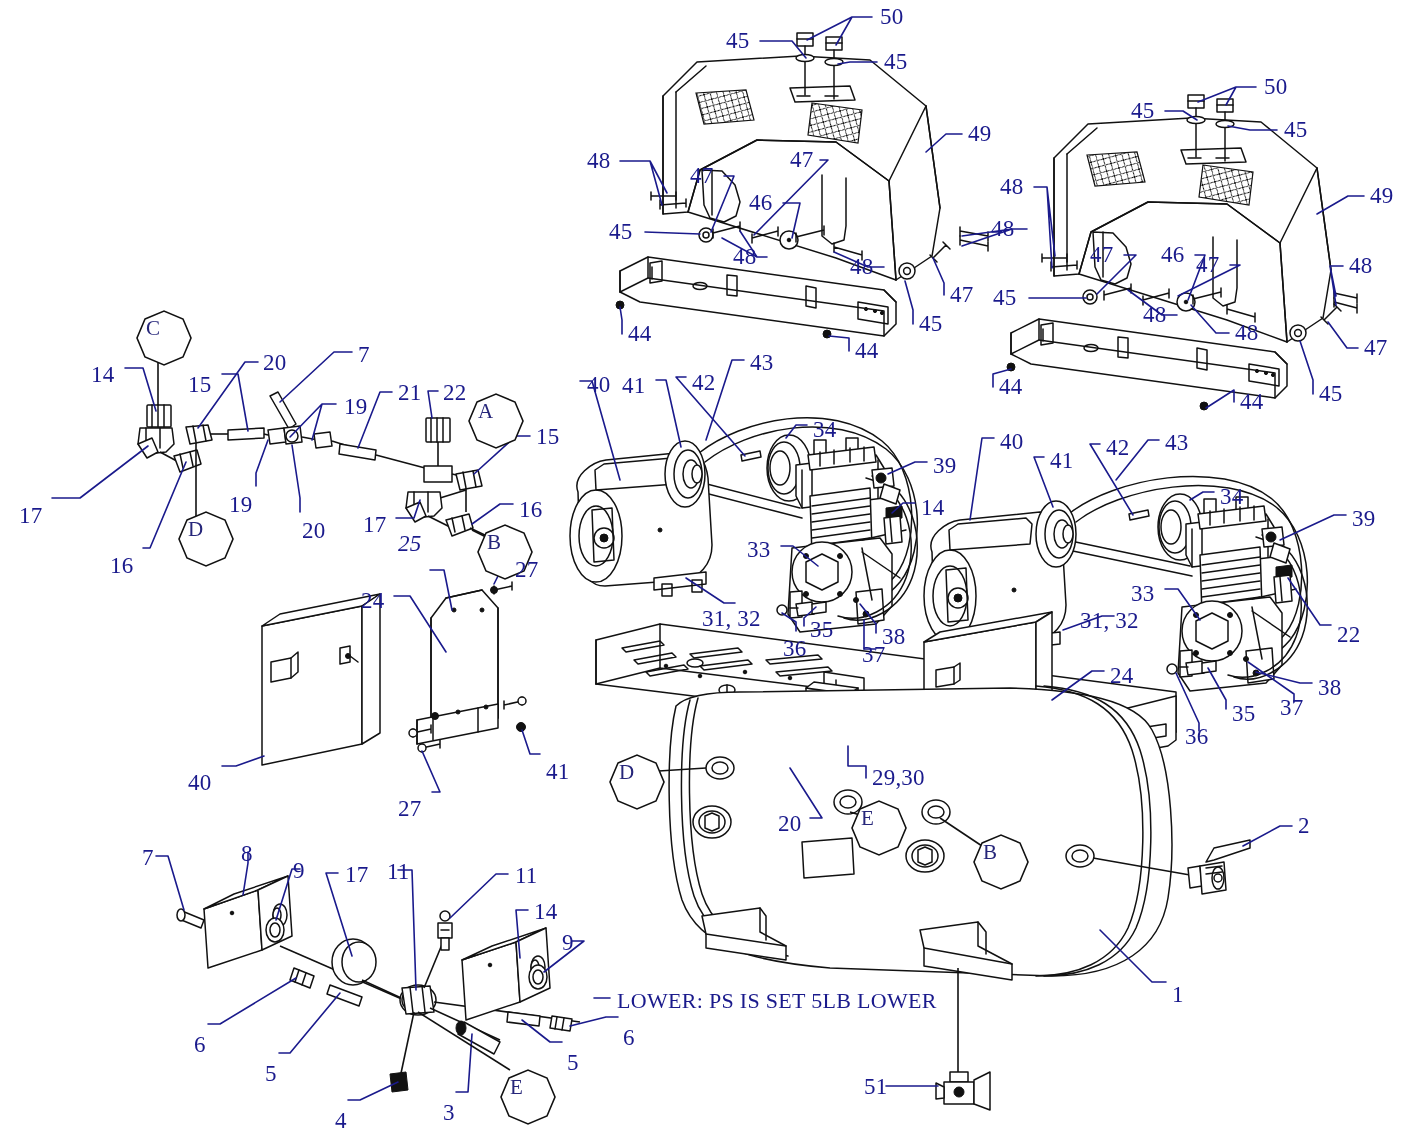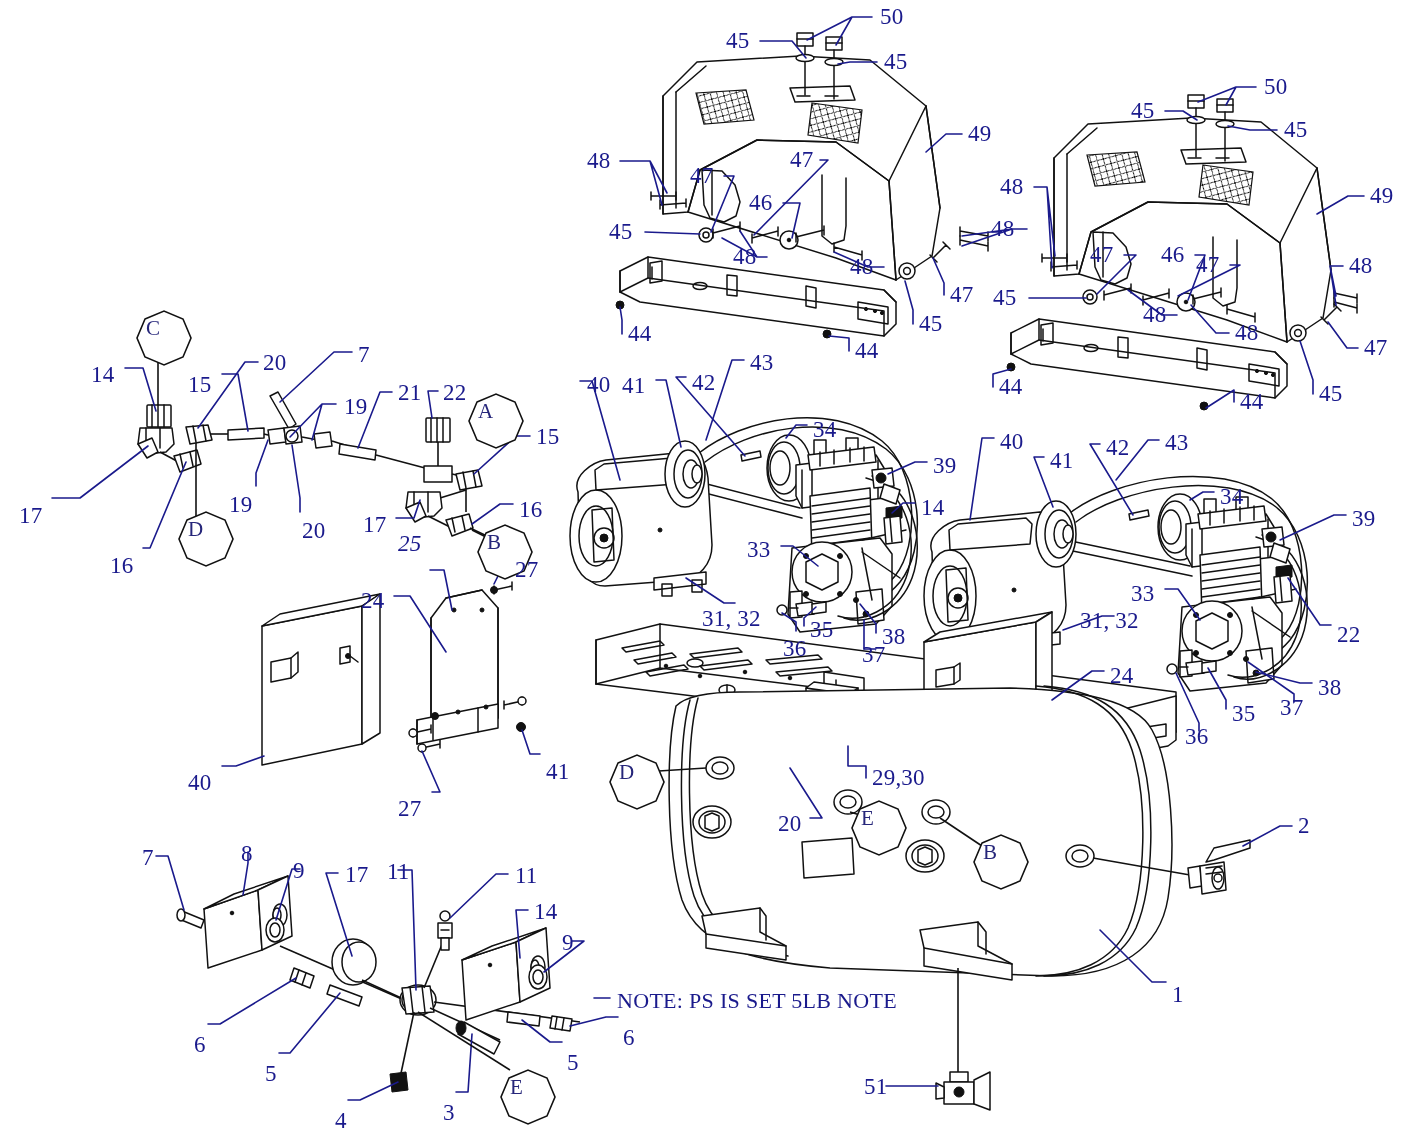--- a/index.html
+++ b/index.html
@@ -871,15 +871,15 @@
       <div class="balloon" style="left: 146px; top: 318px;">C</div>
       <div class="balloon" style="left: 188px; top: 519px;">D</div>
       <div class="balloon" style="left: 478px; top: 401px;">A</div>
       <div class="balloon" style="left: 487px; top: 532px;">B</div>
       <div class="balloon" style="left: 510px; top: 1077px;">E</div>
       <div class="balloon" style="left: 619px; top: 762px;">D</div>
       <div class="balloon" style="left: 861px; top: 808px;">E</div>
       <div class="balloon" style="left: 983px; top: 842px;">B</div>
     </div>
 
-<div class="note" style="left:617px;top:988px;">NOTE: PS IS SET 5LB NOTE</div>
+<div class="note" style="left:617px;top:988px;">LOWER: PS IS SET 5LB LOWER</div>
 
 </div>
 
 </body></html>

